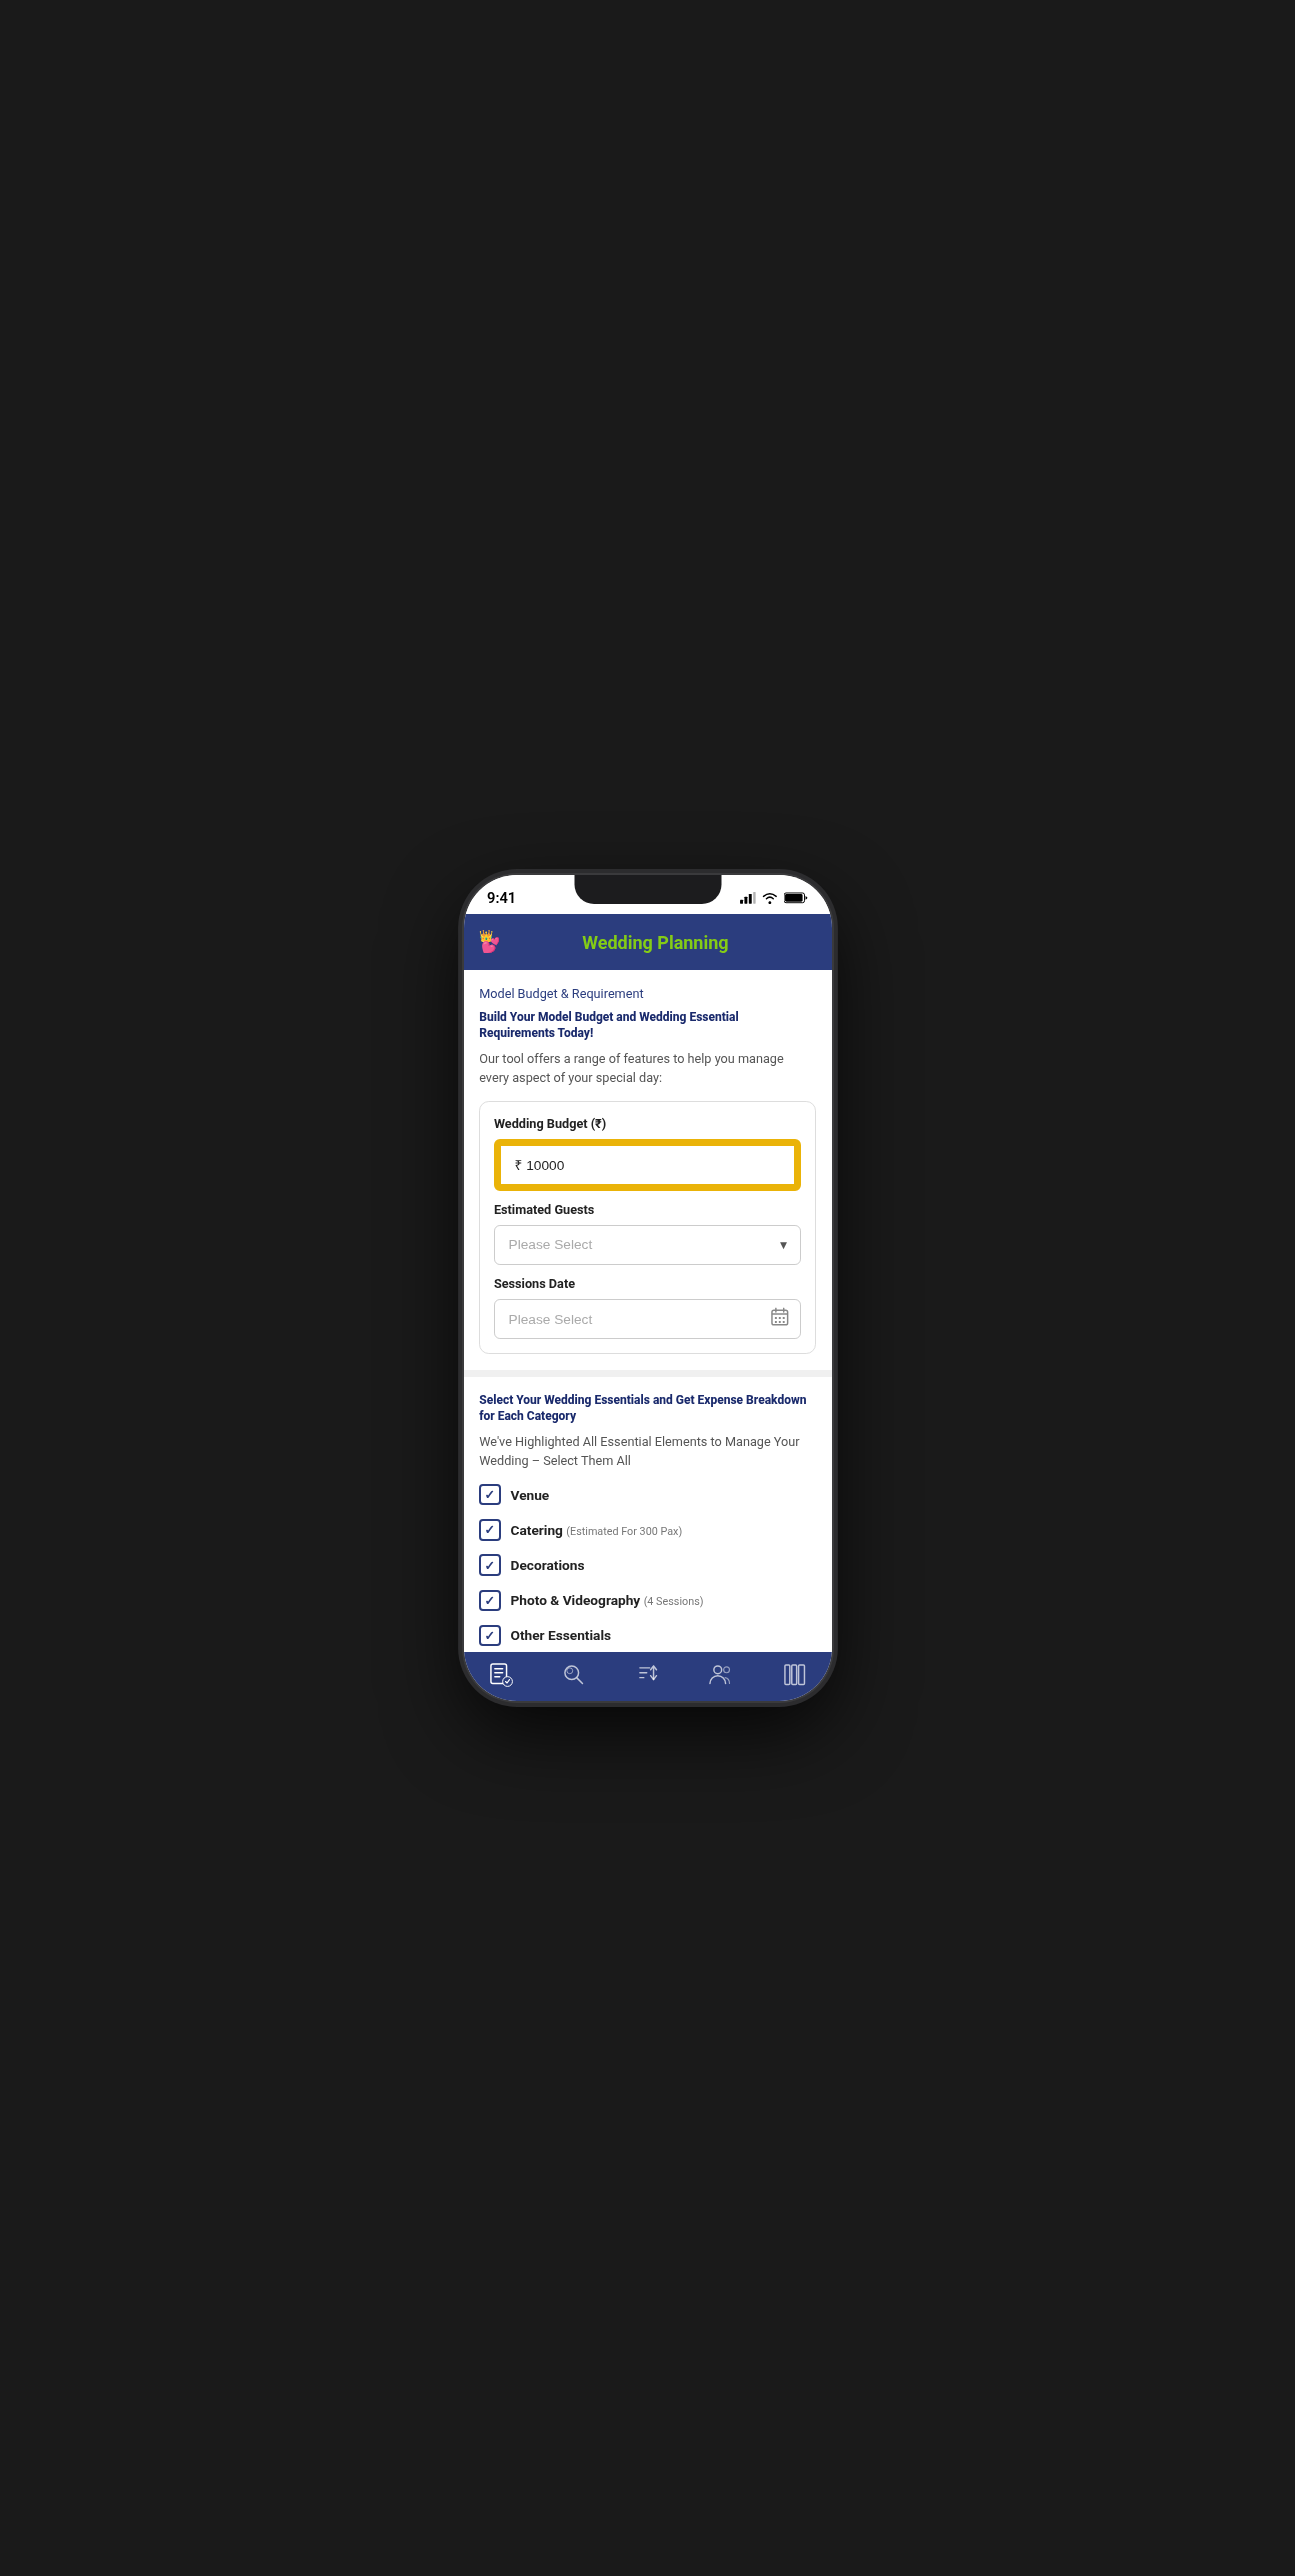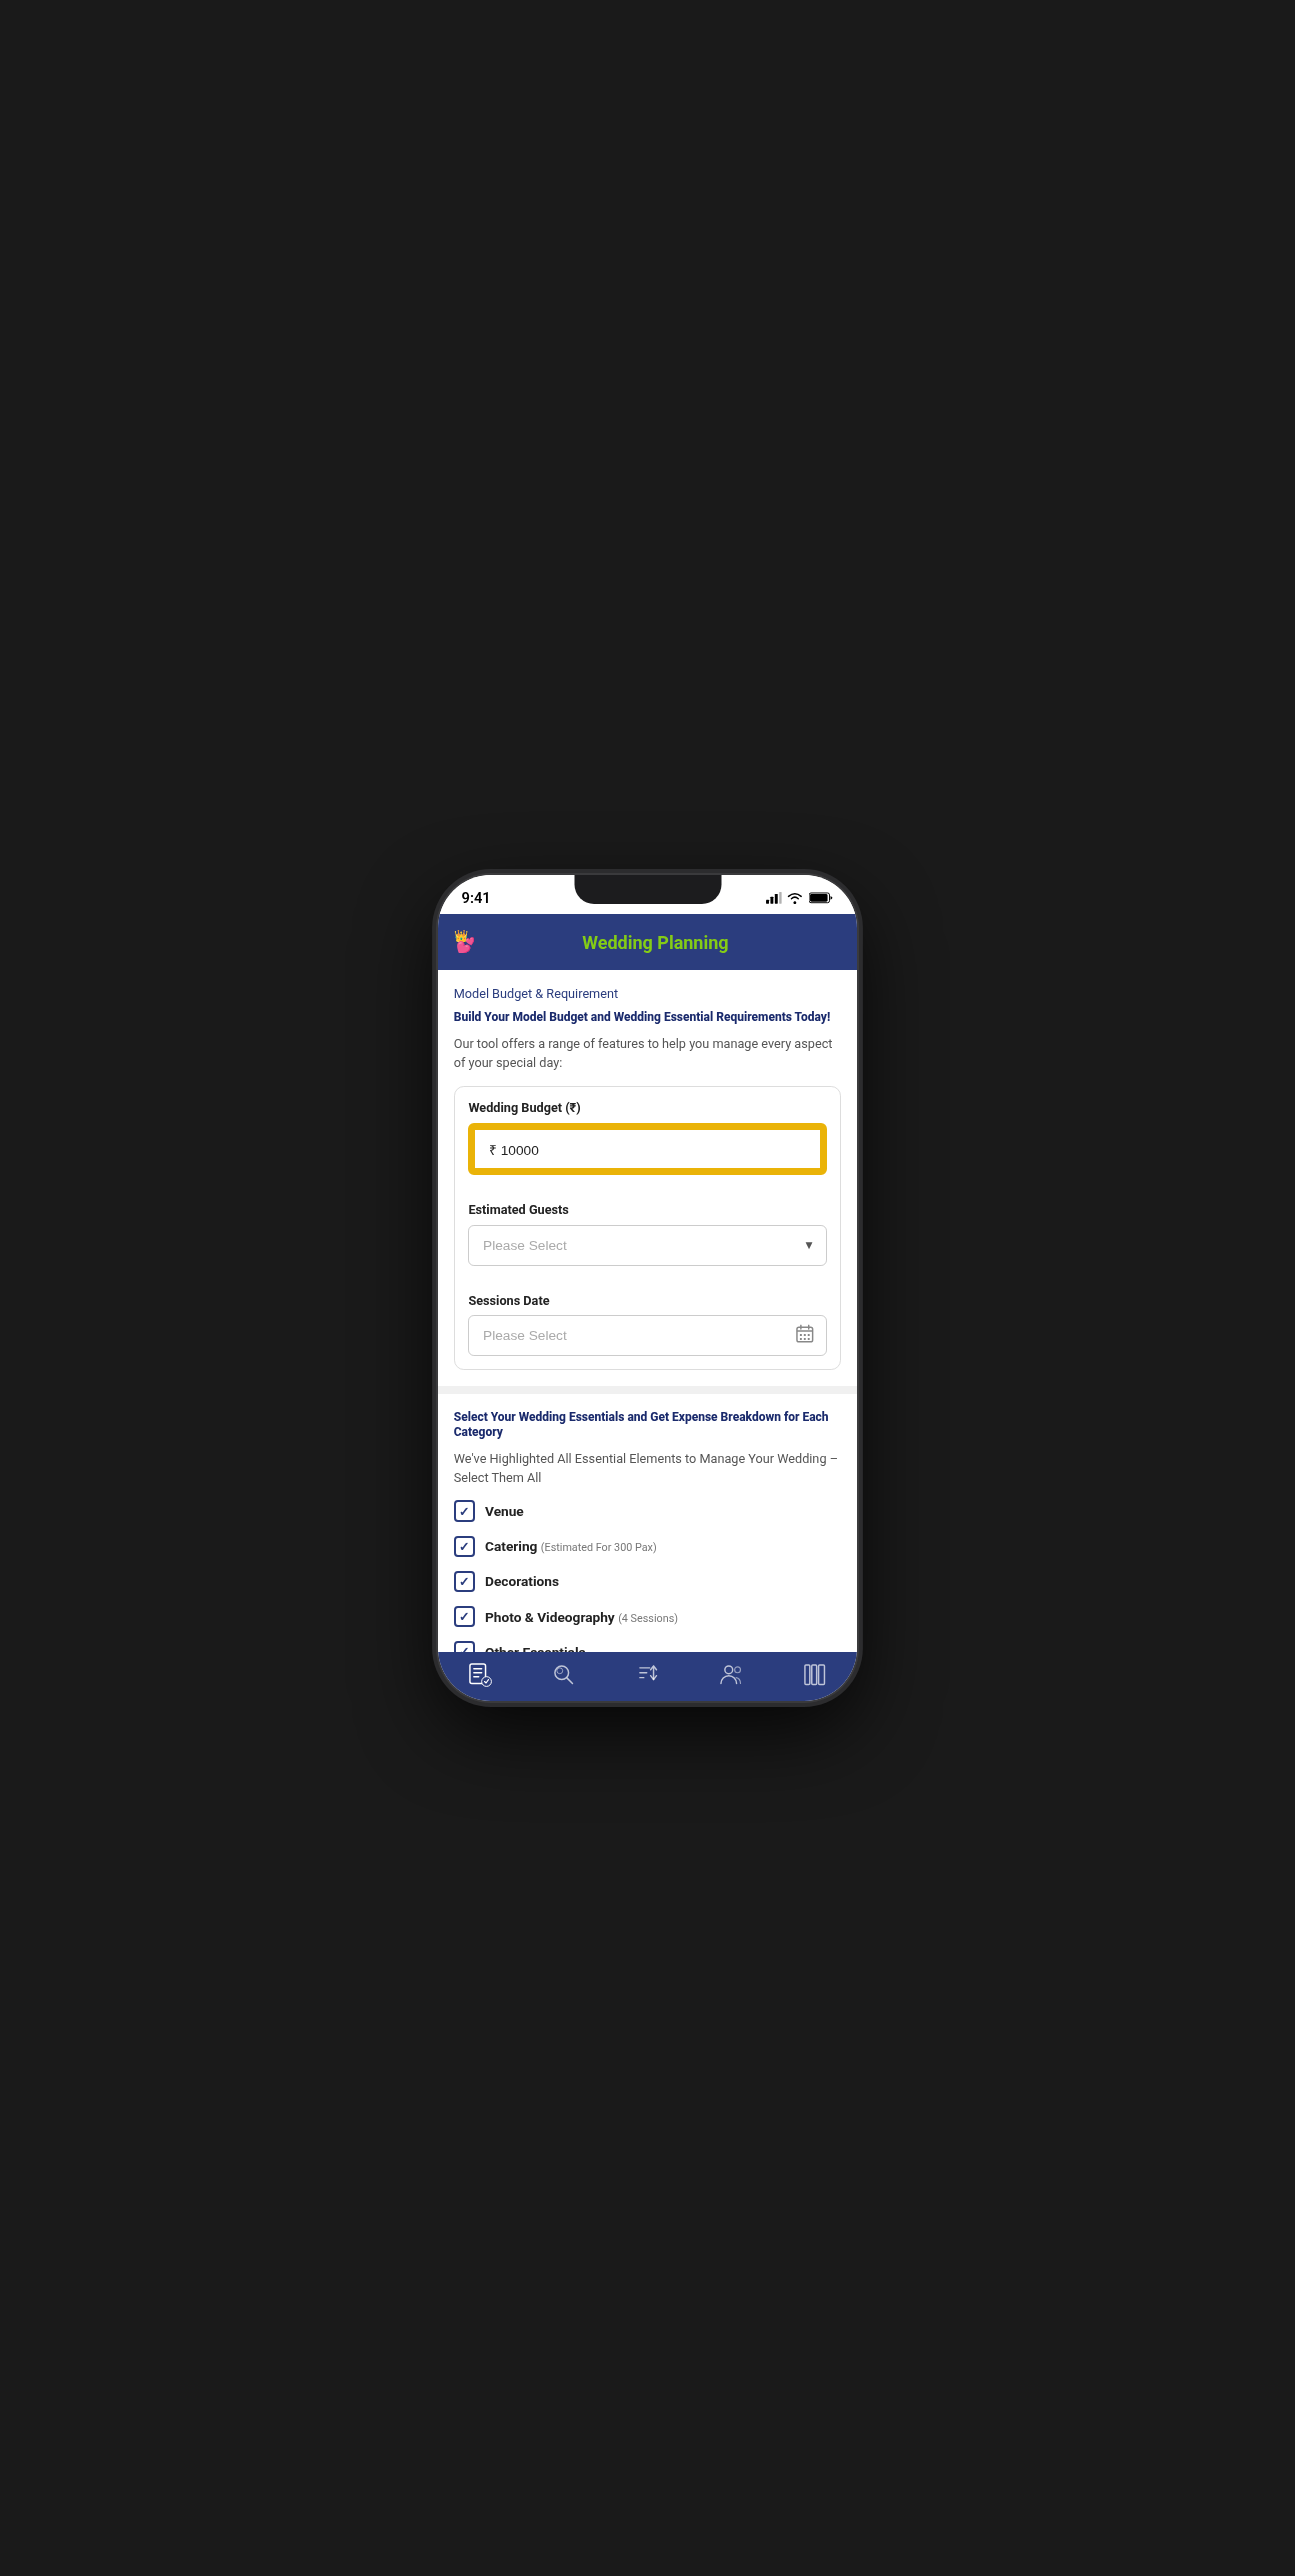--- a/index.html
+++ b/index.html
@@ -7,21 +7,21 @@
     body {
       background: #1a1a1a;
       display: flex;
       justify-content: center;
       align-items: center;
       min-height: 100vh;
       font-family: -apple-system, BlinkMacSystemFont, 'Segoe UI', Roboto, sans-serif;
     }
 
     .phone-frame {
-      width: 419px;
+      width: 368px;
       height: 826px;
       background: #1c1c1e;
       border-radius: 53px;
       position: relative;
       box-shadow:
         0 0 0 2px #3a3a3c,
         0 0 0 5.9px #2c2c2e,
         0 29px 78px rgba(0,0,0,0.8);
       overflow: hidden;
     }
@@ -135,21 +135,21 @@
     }
 
     .form-card {
       border: 1px solid #ddd;
       border-radius: 9.8px;
       padding: 13.7px;
       background: #fff;
     }
 
     .form-group {
-      margin-bottom: 27px;
+      margin-bottom: 11px;
     }
 
     .form-group:last-child {
       margin-bottom: 0;
     }
 
     .form-label {
       font-size: 12.7px;
       font-weight: 700;
       color: #222;

